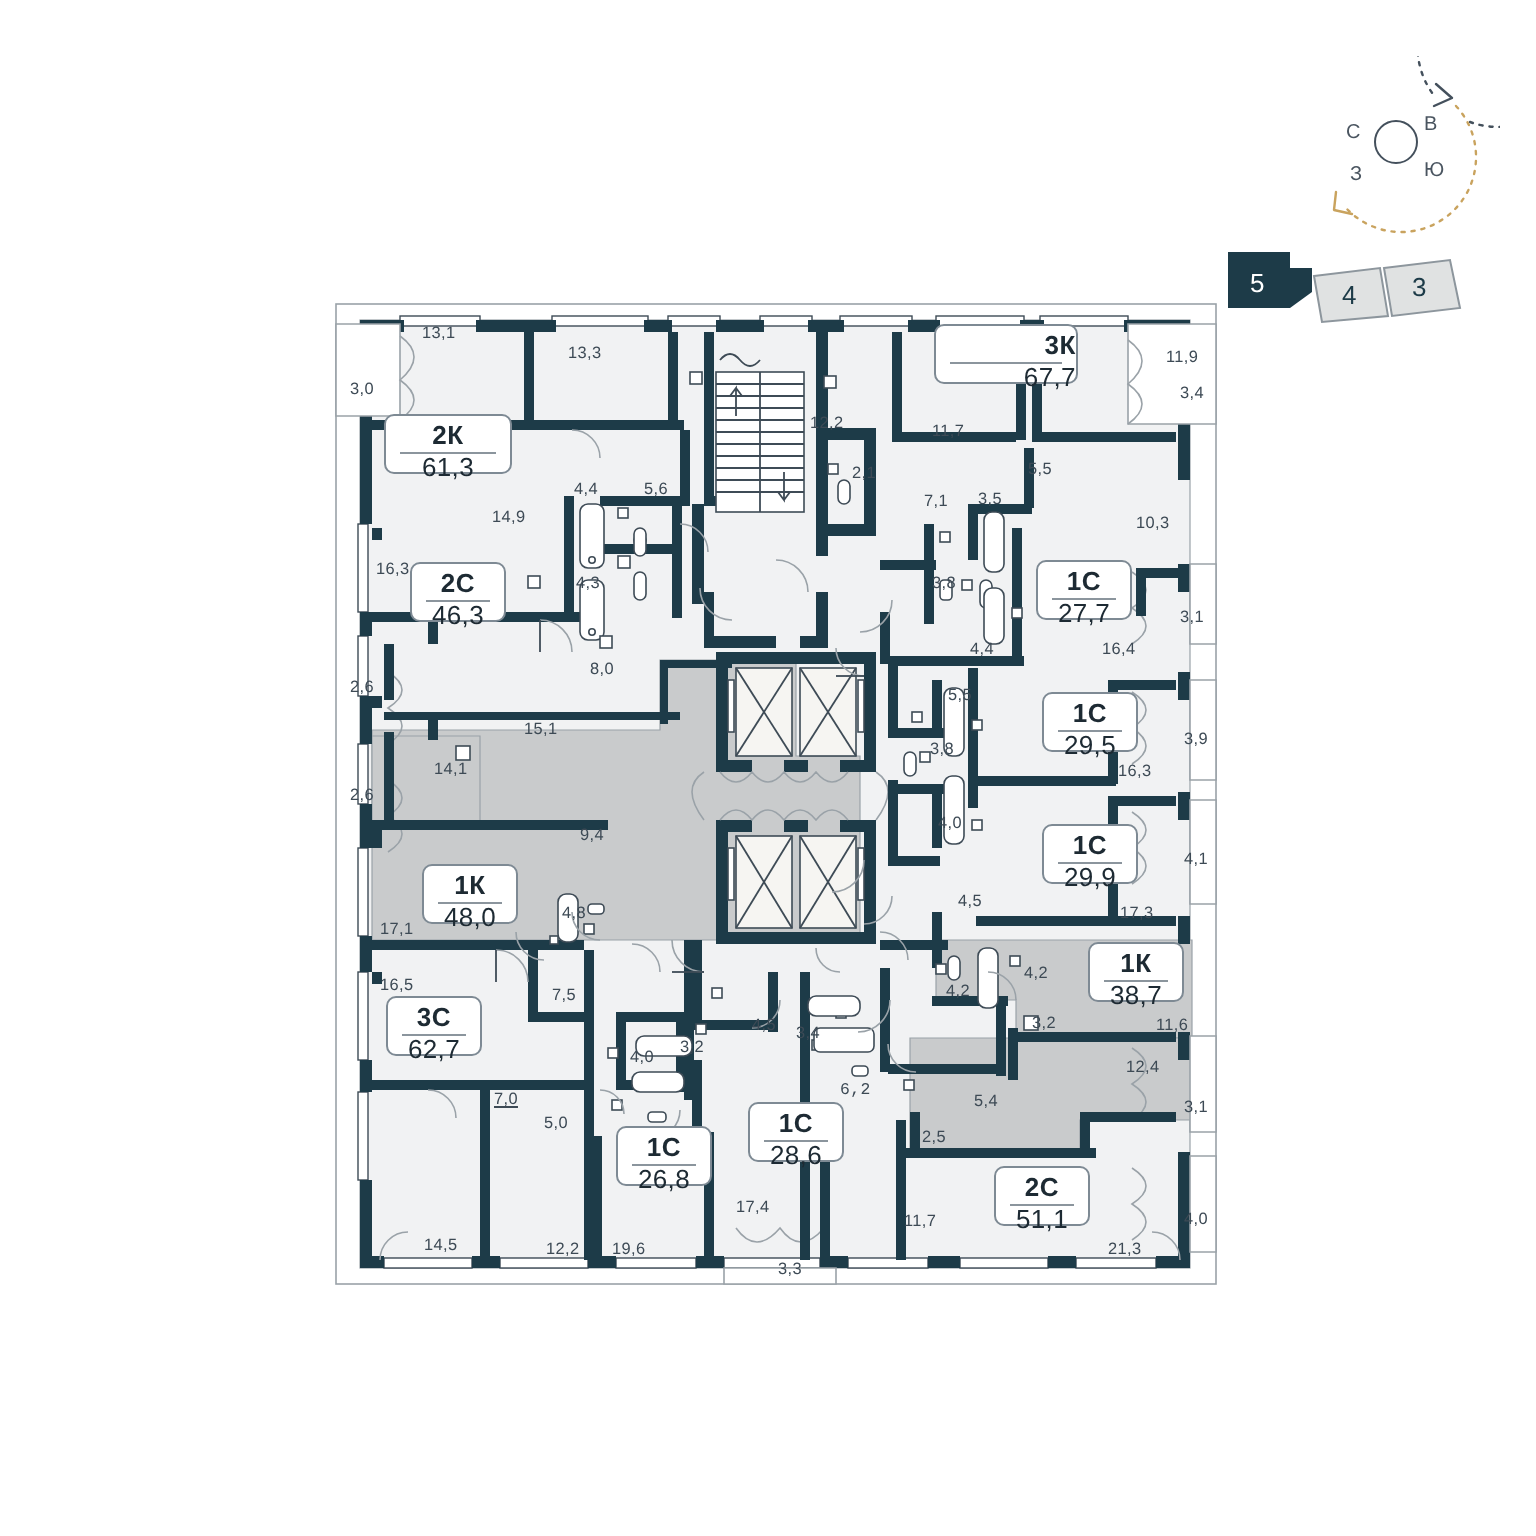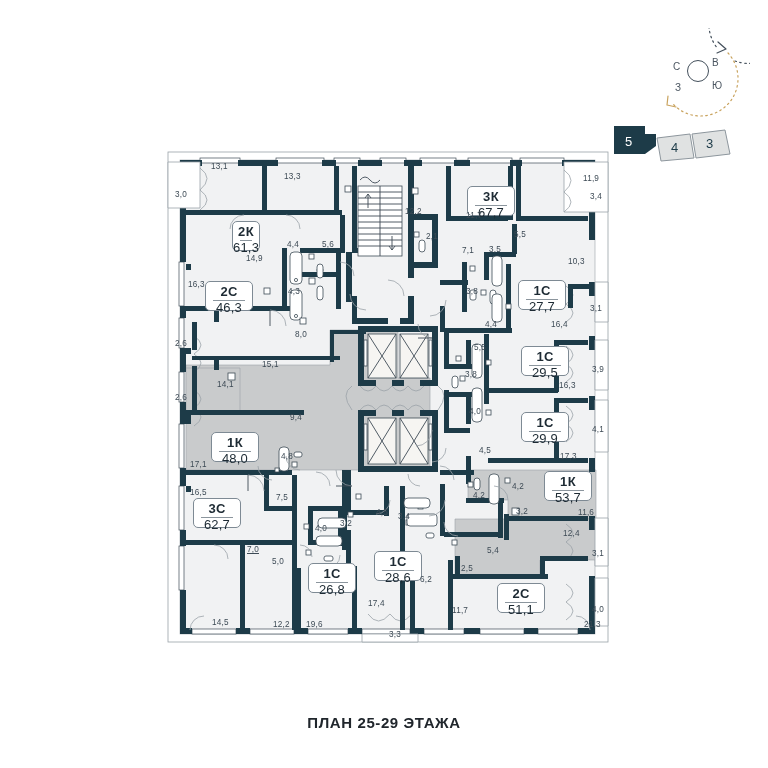--- a/index.html
+++ b/index.html
@@ -480,31 +480,31 @@
 
     <g class="thin">
       <line x1="270" y1="310" x2="270" y2="326"></line>
       <line x1="248" y1="475" x2="248" y2="491"></line>
       <line x1="352" y1="486" x2="336" y2="486"></line>
       <line x1="432" y1="338" x2="418" y2="338"></line>
     </g>
   </svg>
 
   <div id="badges">
-      <div class="badge" style="left: 192px; top: 221px; width: 28px; height: 30px; margin-left: 40px;">
+      <div class="badge" style="left: 192px; top: 207px; width: 64px; height: 30px;">
         <div class="t">2К</div>
         <div class="ln"></div>
         <div class="a">61,3</div>
       </div>
       <div class="badge" style="left: 205px; top: 281px; width: 48px; height: 30px;">
         <div class="t">2С</div>
         <div class="ln"></div>
         <div class="a">46,3</div>
       </div>
-      <div class="badge" style="left: 467px; top: 186px; width: 48px; height: 30px;">
+      <div class="badge" style="left: 467px; top: 162px; width: 72px; height: 30px; text-align: right;">
         <div class="t">3К</div>
         <div class="ln"></div>
         <div class="a">67,7</div>
       </div>
       <div class="badge" style="left: 518px; top: 280px; width: 48px; height: 30px;">
         <div class="t">1С</div>
         <div class="ln"></div>
         <div class="a">27,7</div>
       </div>
       <div class="badge" style="left: 521px; top: 346px; width: 48px; height: 30px;">
@@ -513,21 +513,21 @@
         <div class="a">29,5</div>
       </div>
       <div class="badge" style="left: 521px; top: 412px; width: 48px; height: 30px;">
         <div class="t">1С</div>
         <div class="ln"></div>
         <div class="a">29,9</div>
       </div>
       <div class="badge" style="left: 544px; top: 471px; width: 48px; height: 30px; background: rgb(255, 255, 255);">
         <div class="t">1К</div>
         <div class="ln"></div>
-        <div class="a">53,7</div>
+        <div class="a">38,7</div>
       </div>
       <div class="badge" style="left: 211px; top: 432px; width: 48px; height: 30px; background: rgb(255, 255, 255);">
         <div class="t">1К</div>
         <div class="ln"></div>
         <div class="a">48,0</div>
       </div>
       <div class="badge" style="left: 193px; top: 498px; width: 48px; height: 30px;">
         <div class="t">3С</div>
         <div class="ln"></div>
         <div class="a">62,7</div>
@@ -593,29 +593,28 @@
       <span class="dim" style="left: 340px; top: 520px;">3,2</span>
       <span class="dim" style="left: 247px; top: 546px; text-decoration: underline;">7,0</span>
       <span class="dim" style="left: 272px; top: 558px;">5,0</span>
       <span class="dim" style="left: 376px; top: 509px;">4,5</span>
       <span class="dim" style="left: 398px; top: 513px;">3,4</span>
       <span class="dim" style="left: 196px; top: 619px; margin-left: 16px;">14,5</span>
       <span class="dim" style="left: 273px; top: 621px;">12,2</span>
       <span class="dim" style="left: 306px; top: 621px;">19,6</span>
       <span class="dim" style="left: 368px; top: 600px;">17,4</span>
       <span class="dim" style="left: 389px; top: 631px;">3,3</span>
-      <span class="dim" style="left: 420px; top: 576px;">6,2</span>
+      <span class="dim" style="left: 420px; top: 542px; font-family: Liberation Mono, monospace;">6,2</span>
       <span class="dim" style="left: 461px; top: 565px;">2,5</span>
       <span class="dim" style="left: 452px; top: 607px;">11,7</span>
       <span class="dim" style="left: 473px; top: 492px;">4,2</span>
       <span class="dim" style="left: 512px; top: 483px;">4,2</span>
       <span class="dim" style="left: 516px; top: 508px;">3,2</span>
       <span class="dim" style="left: 487px; top: 547px;">5,4</span>
       <span class="dim" style="left: 578px; top: 509px;">11,6</span>
       <span class="dim" style="left: 563px; top: 530px;">12,4</span>
       <span class="dim" style="left: 592px; top: 550px;">3,1</span>
-      <span class="dim" style="left: 554px; top: 621px; margin-left: 30px;">21,3</span>
+      <span class="dim" style="left: 554px; top: 621px;">21,3</span>
       <span class="dim" style="left: 592px; top: 606px;">4,0</span>
     </div>
 
-  <div class="plan-title">ПЛАН 25-29 ЭТАЖА</div>
 
 </div>
 
 </body></html>

